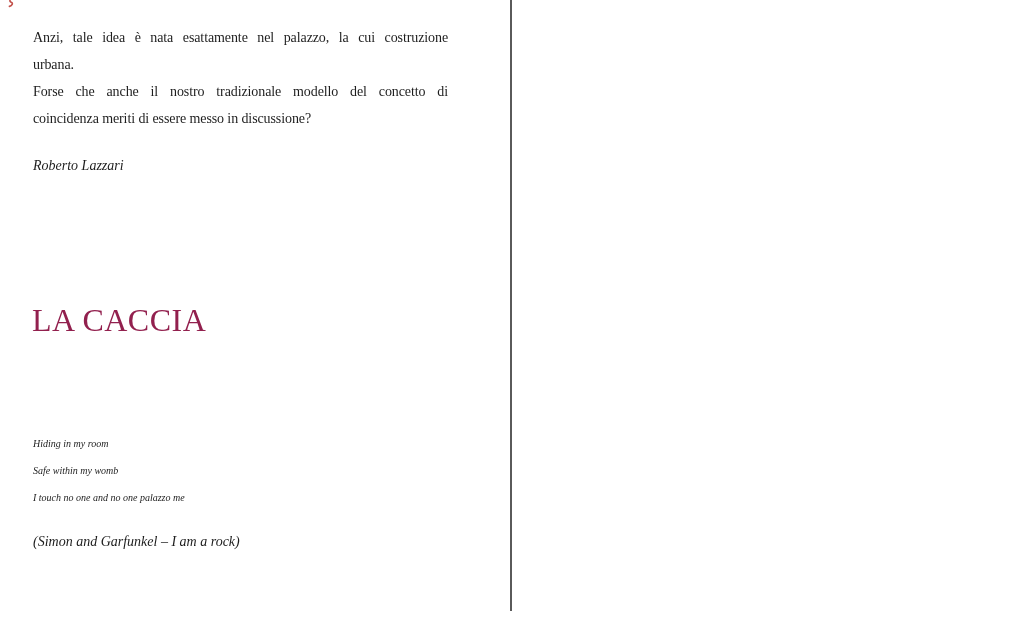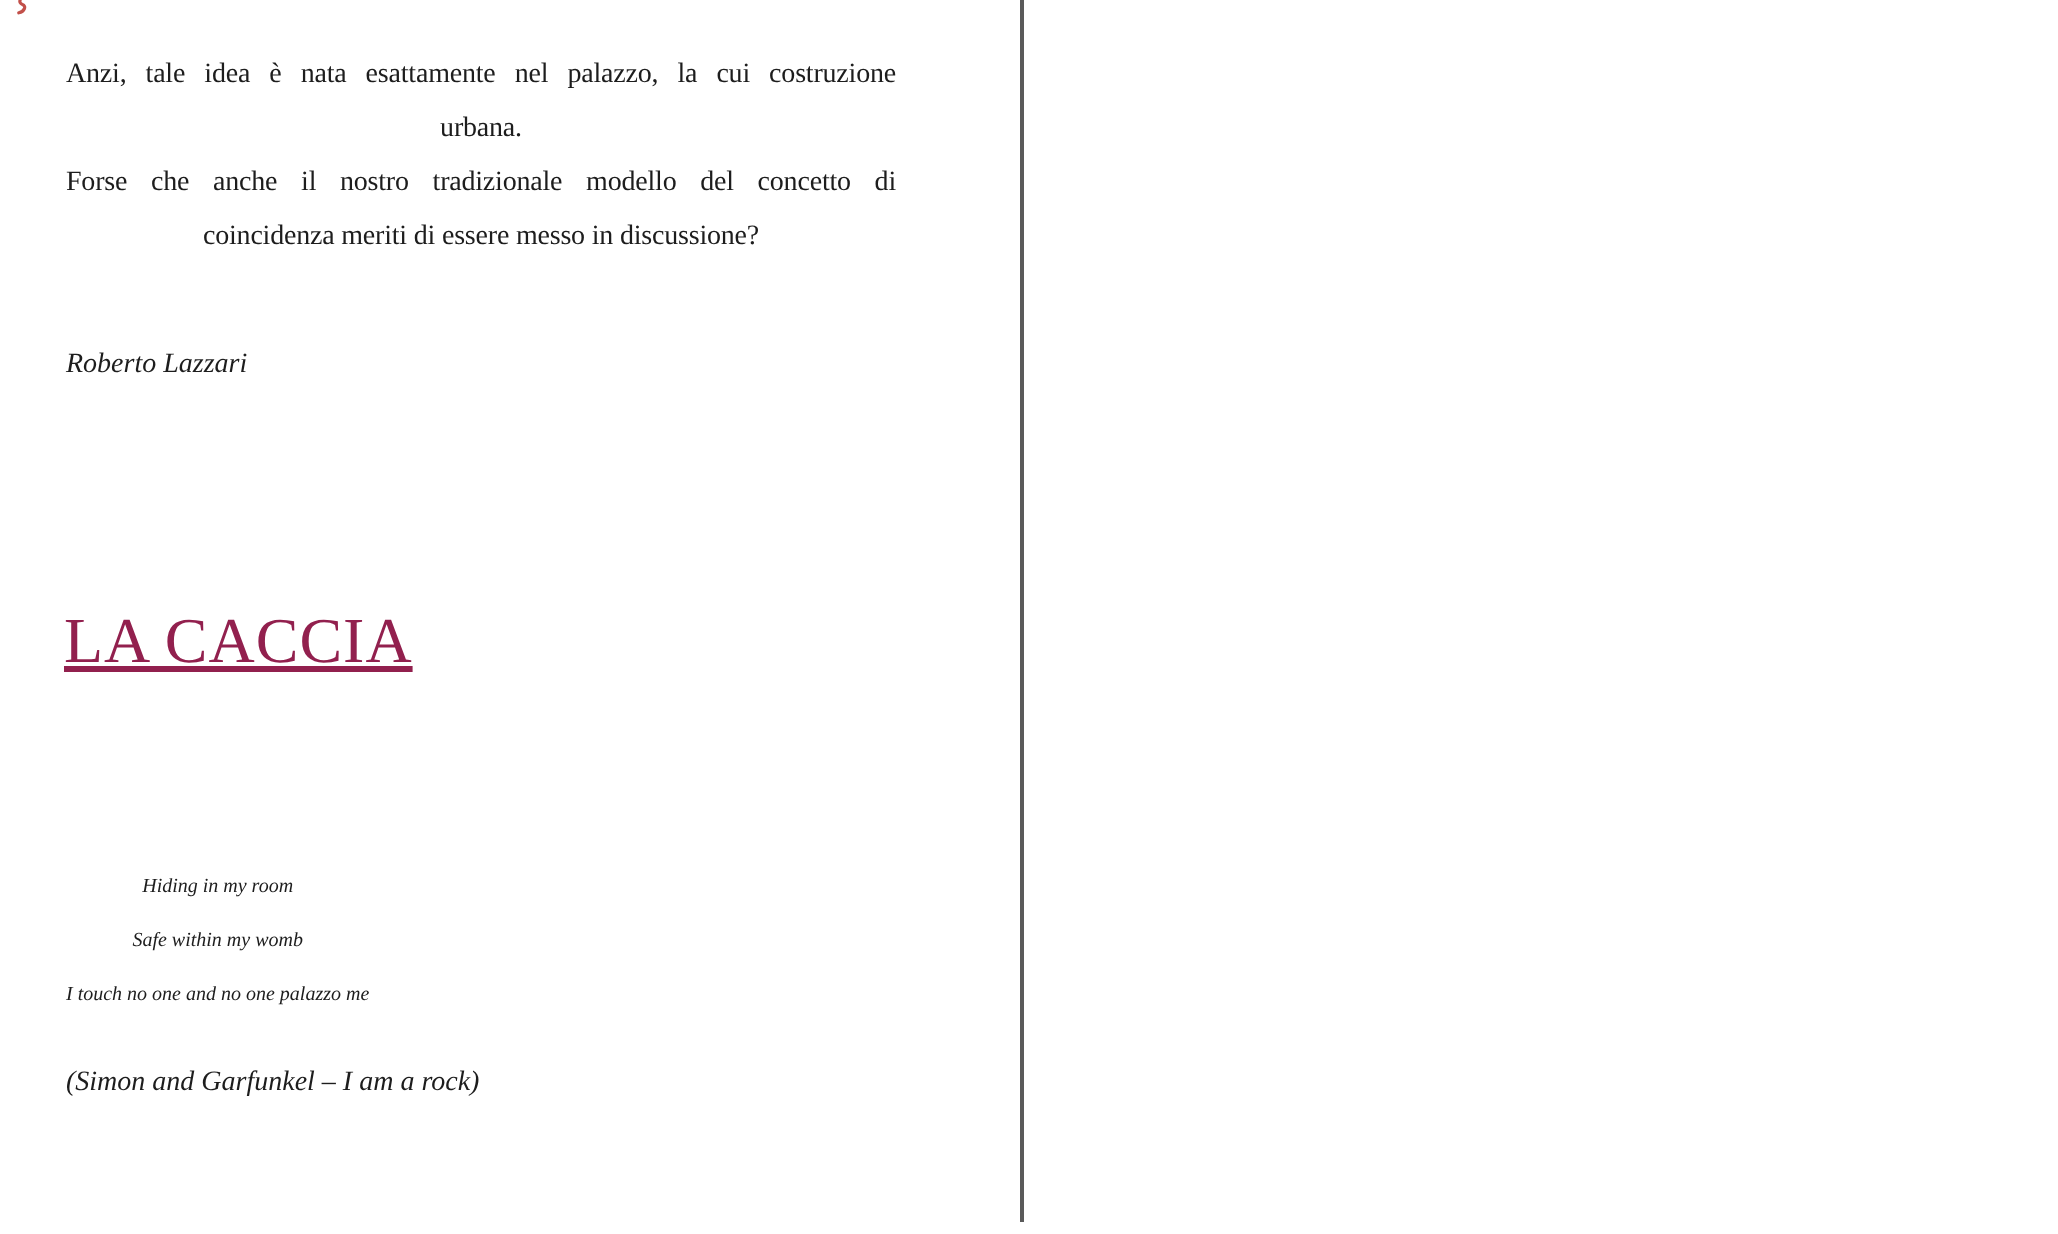--- a/index.html
+++ b/index.html
@@ -21,35 +21,34 @@
     left: 510px;
     top: 0;
     width: 1.5px;
     height: 611px;
     background: var(--divider-color, #5a5a5a);
   }
 
   .textblock { position: absolute; font-size: 14px; line-height: 27px; letter-spacing: -0.1px; }
   .left-body  { left: 33px;  top: 24px;  width: 415px; }
 
-  .bline { text-align: center; white-space: nowrap; }
+  .bline { text-align: left; white-space: nowrap; }
   .bline.just { text-align: justify; text-align-last: justify; white-space: normal; }
 
   .author {
-    position: absolute; left: 33px; top: 169px;
+    position: absolute; left: 33px; top: 152px;
     font-size: 14px; line-height: 27px; font-style: italic;
   }
 
   .chapter-title {
     position: absolute; left: 32px; top: 302px;
     margin: 0;
     font-size: 32px; font-weight: normal;
     letter-spacing: 0.5px;
     color: var(--title-color, #92204e);
-    text-decoration: underline;
   }
 
   .epigraph {
     position: absolute; left: 33px; top: 430px;
     font-size: 10px; line-height: 27px; font-style: italic;
   }
   .epigraph-source {
     position: absolute; left: 33px; top: 528px;
     font-size: 14px; line-height: 27px; font-style: italic; text-align: right;
   }

